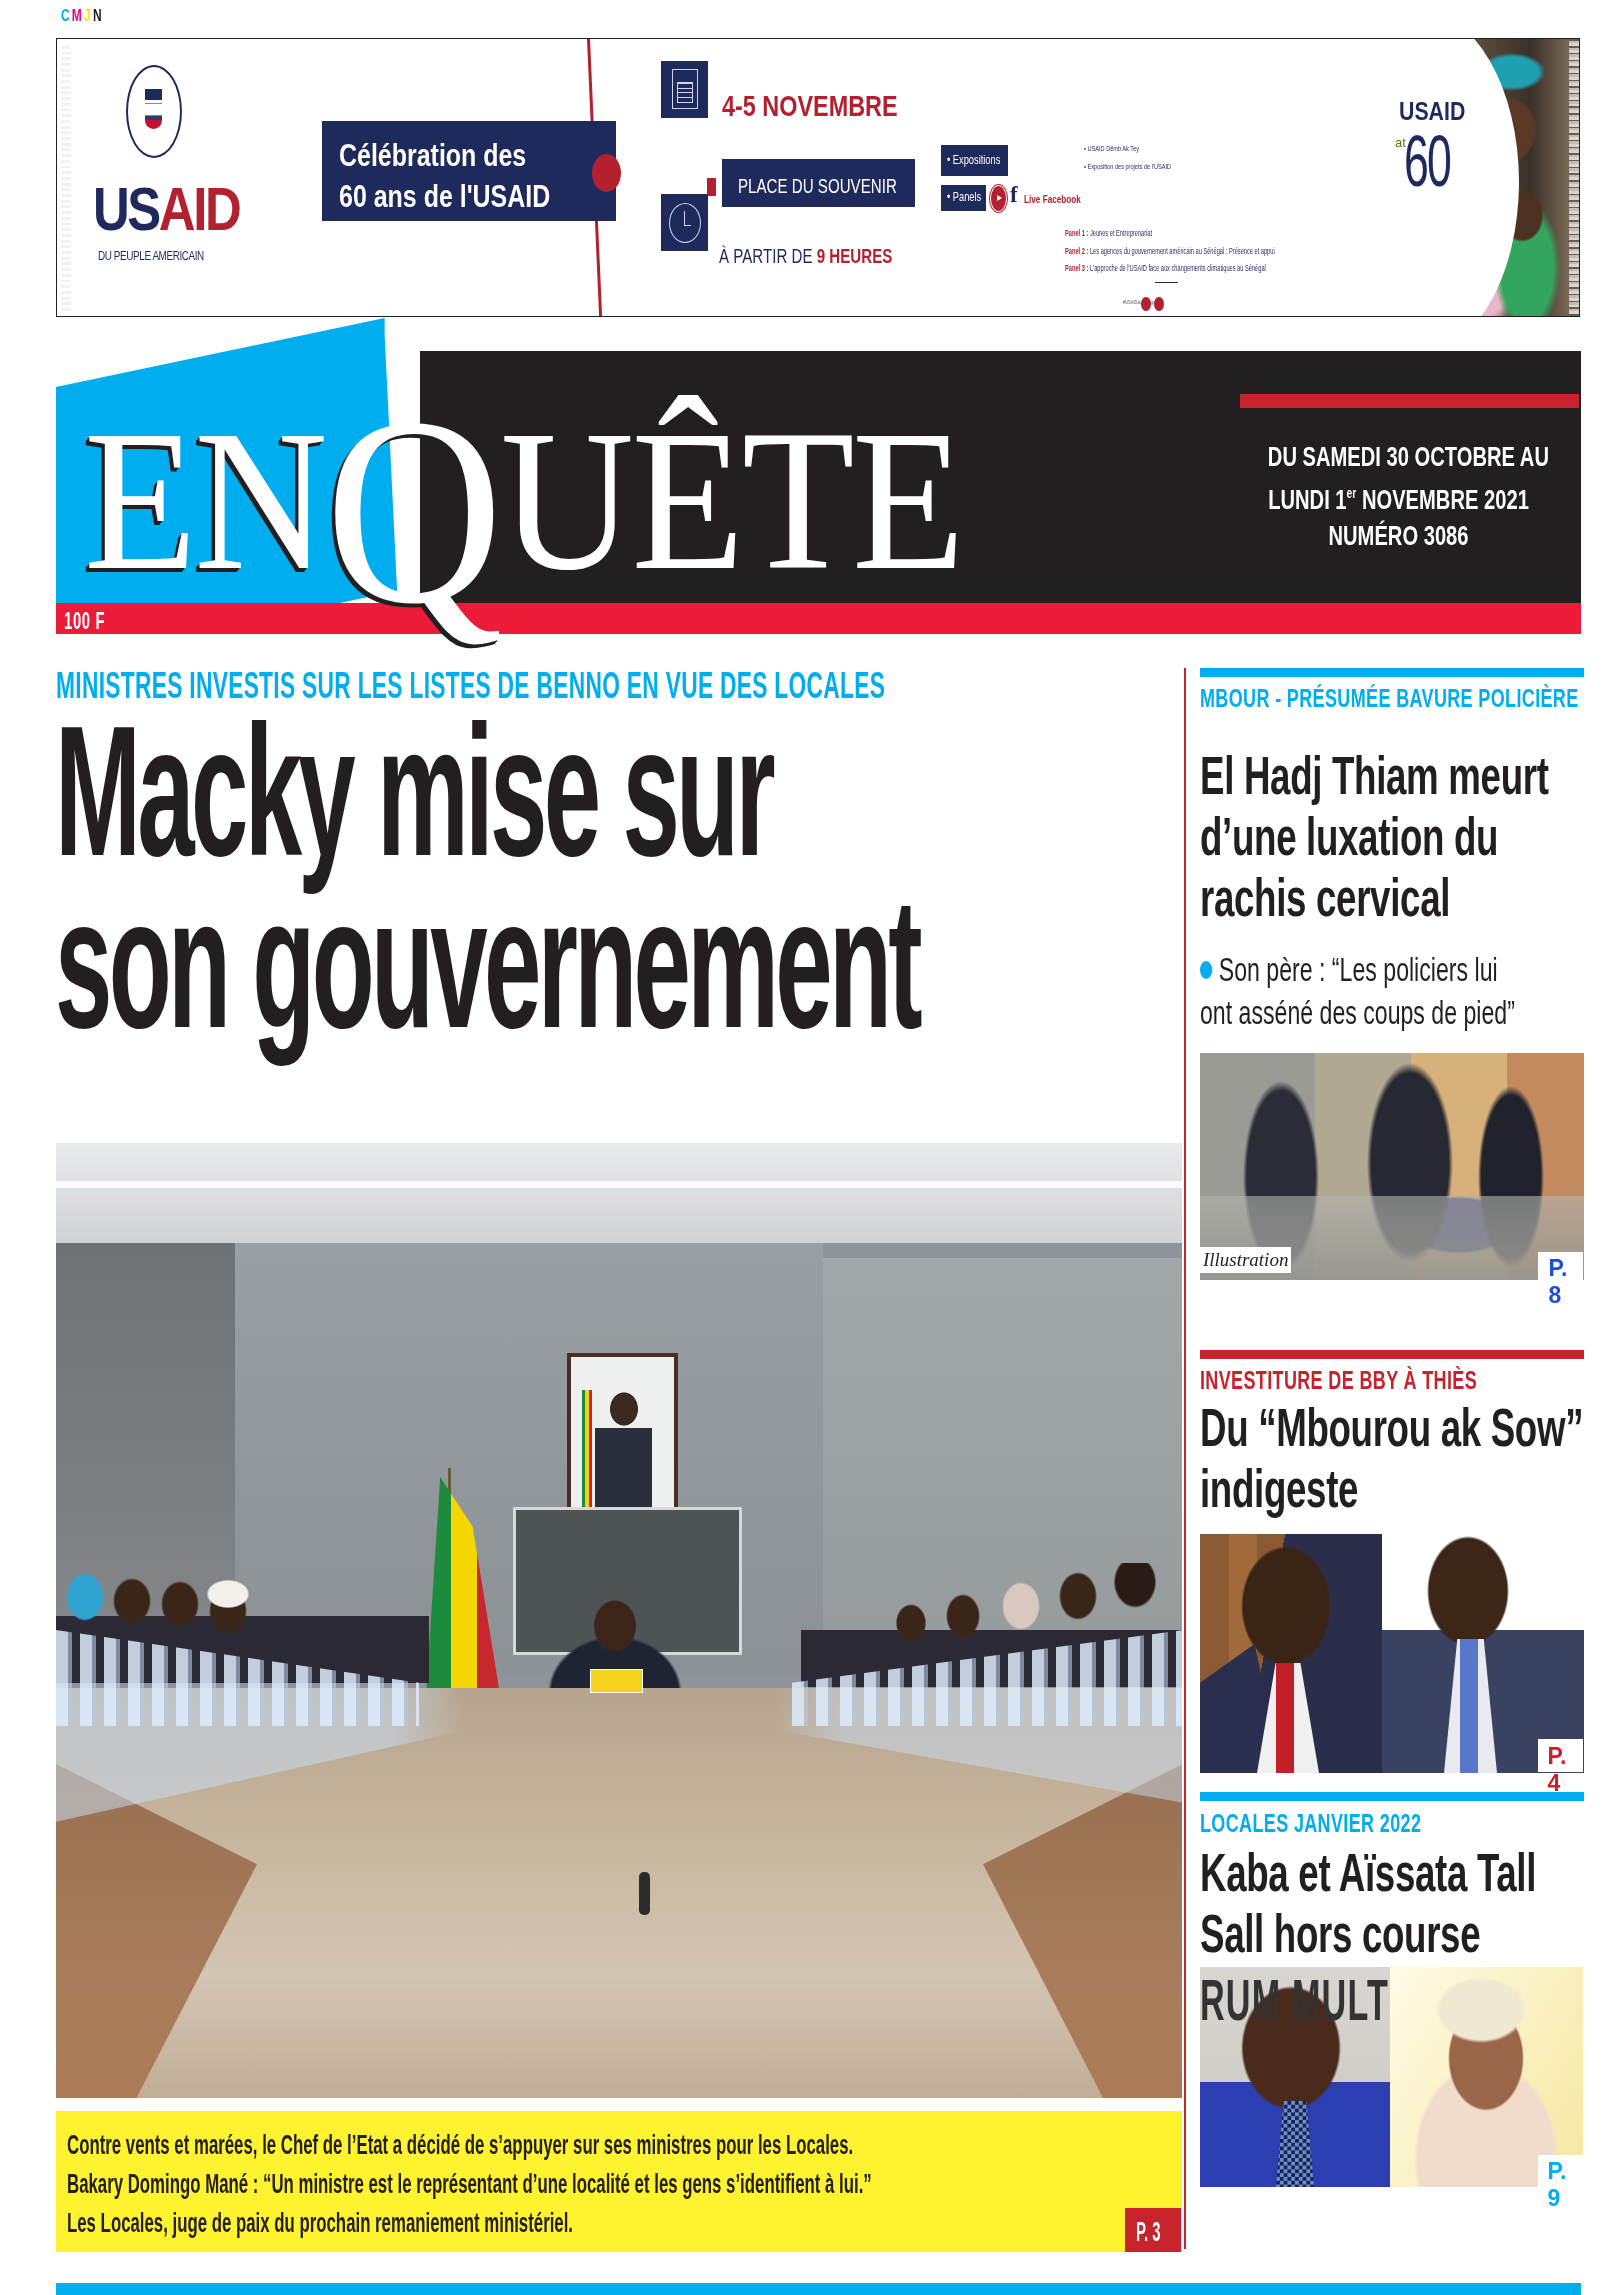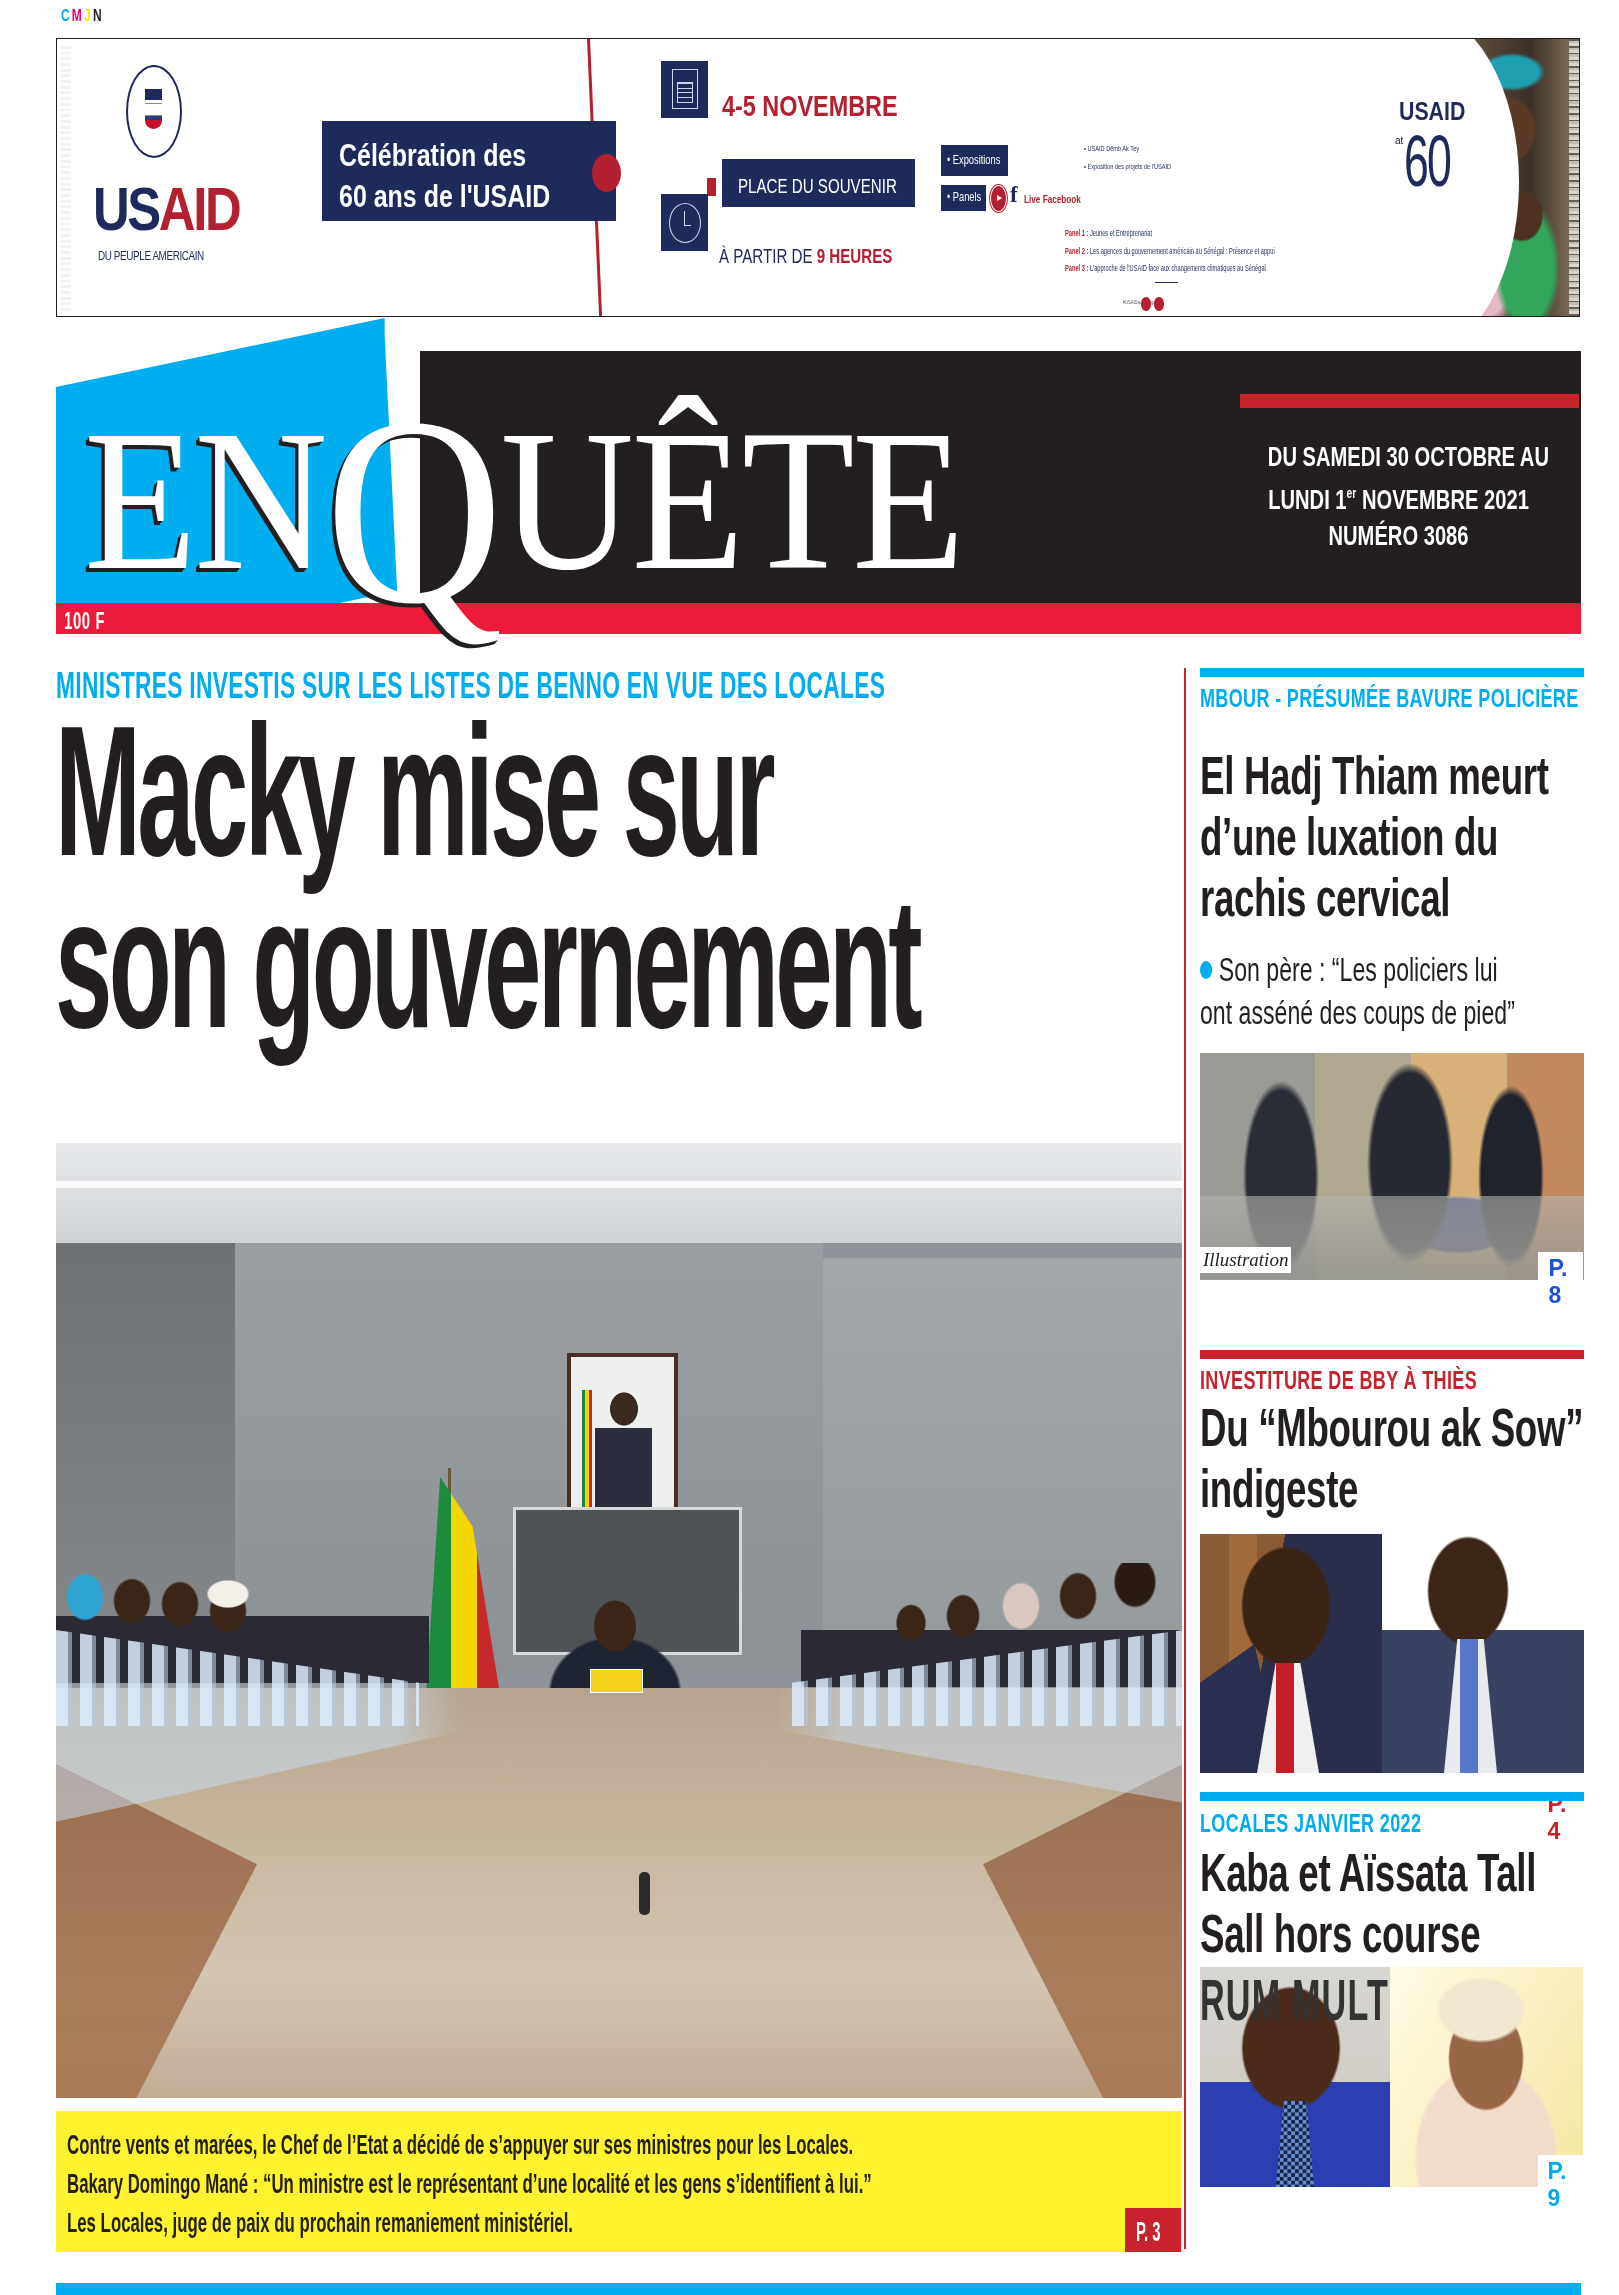--- a/index.html
+++ b/index.html
@@ -57,21 +57,21 @@
   .fb-icon { left: 953px; top: 143px; color: #1f2a5c; font-weight: bold; font-size: 23px; font-family: "Liberation Serif", serif; }
   .live-fb { left: 967px; top: 154px; color: #b3202f; font-weight: bold; font-size: 10.5px; transform: scaleX(0.78); transform-origin: left top; white-space: nowrap; }
   .panels-list { left: 1008px; top: 186px; font-size: 8.6px; line-height: 17.7px; color: #1f2a5c; transform: scaleX(0.66); transform-origin: left top; white-space: nowrap; }
   .panels-list b { color: #b3202f; }
   .hashtag-line { left: 1098px; top: 243px; width: 23px; height: 1.4px; background: #1f2a5c; }
   .hashtag { left: 1066px; top: 260px; font-size: 5.7px; color: #555; transform: scaleX(0.7); transform-origin: left top; white-space: nowrap; }
   .soc-dot { width: 9.6px; height: 14.3px; border-radius: 50%; background: #b3202f; top: 258px; }
   .soc-1 { left: 1084px; } .soc-2 { left: 1097px; }
 
   .usaid60 { left: 1342px; top: 57px; color: #1f2a5c; font-weight: bold; font-size: 26px; transform: scaleX(0.82); transform-origin: left top; }
-  .at60-at { left: 1338px; top: 96px; color: #0f172a; font-size: 10px; }
+  .at60-at { left: 1338px; top: 96px; color: #4d7c0f; font-size: 13px; }
   .at60-num { left: 1347px; top: 81px; color: #1f2a5c; font-size: 72px; font-weight: normal; transform: scaleX(0.62); transform-origin: left top; letter-spacing: -2.9px; }
   .ad-photo { left: 1398px; top: 0; width: 126px; height: 279px; background:
       radial-gradient(ellipse 29px 33px at 53px 91px, #5a3a26 0 90%, transparent 100%),
       radial-gradient(ellipse 33px 19px at 57px 33px, #1fa0b0 0 80%, transparent 100%),
       radial-gradient(ellipse 21.5px 26px at 67px 177px, #4c3020 0 90%, transparent 100%),
       radial-gradient(ellipse 33px 67px at 72px 229px, #33a55c 0 80%, transparent 100%),
       radial-gradient(ellipse 43px 96px at 29px 201px, #e7b8c6 0 80%, transparent 100%),
       linear-gradient(90deg, #6b5a45, #3a3028 60%, #8c7a62); }
   .ad-photo-curve { left: 1261px; top: -29px; width: 201px; height: 344px; border-radius: 50%; background: #fff; }
   .ad-photo-pattern { left: 1512px; top: 0; width: 12px; height: 279px; background: repeating-linear-gradient(0deg, #ddd 0 2.4px, #555 2.4px 3.8px, #fff 3.8px 6.7px); opacity: .7; }
@@ -145,21 +145,21 @@
       radial-gradient(ellipse 45px 60px at 86px 72px, #3a2416 0 95%, transparent 100%),
       linear-gradient(100deg, transparent 0 38%, #2a2e4a 38% 100%),
       repeating-linear-gradient(90deg, #8a5a32 0 29px, #a06a3a 29px 57px); }
   .pt-left-shirt { left: 57px; top: 129px; width: 62px; height: 110px; background: linear-gradient(90deg, #f0f0f0 0 30%, #c41e28 30% 60%, #f0f0f0 60%); clip-path: polygon(30% 0, 70% 0, 100% 100%, 0 100%); }
   .pt-left-suit { left: 0; top: 110px; width: 182px; height: 129px; background: #2a2f4f; clip-path: polygon(0 30%, 30% 0, 45% 100%, 0 100%); }
   .pt-right { left: 182px; top: 0; width: 202px; height: 239px; background:
       radial-gradient(ellipse 41px 55px at 86px 57px, #3b2618 0 95%, transparent 100%),
       linear-gradient(transparent 0 96px, #3a4262 96px),
       #ffffff; }
   .pt-right-shirt { left: 62px; top: 105px; width: 53px; height: 134px; background: linear-gradient(90deg, #e8eaf0 0 30%, #5877c8 30% 65%, #e8eaf0 65%); clip-path: polygon(25% 0, 75% 0, 100% 100%, 0 100%); }
-  .page-4 { left: 1538px; top: 1739px; width: 45px; height: 33px; color: #c8232c; padding: 3.8px 0 0 9.6px; margin-top: 48px; }
+  .page-4 { left: 1538px; top: 1739px; width: 45px; height: 33px; color: #c8232c; padding: 3.8px 0 0 9.6px; }
 
   .photo-locales { left: 1200px; top: 1967px; width: 384px; height: 220px; overflow: hidden; }
   .pl-left { left: 0; top: 0; width: 190px; height: 220px; background:
       radial-gradient(ellipse 50px 62px at 91px 81px, #4a2a1a 0 95%, transparent 100%),
       linear-gradient(transparent 0 115px, #2c3fb0 115px),
       linear-gradient(#d8d6d0, #c9c6c0); }
   .pl-left-text { left: 0; top: 0; color: #333; font-weight: bold; font-size: 57px; letter-spacing: 1.9px; transform: scaleX(0.6); transform-origin: left top; }
   .pl-left-tie { left: 76px; top: 134px; width: 38px; height: 86px; background: repeating-conic-gradient(#17254a 0 25%, #6c8cd0 0 50%) 0 0 / 7.6px 7.6px; clip-path: polygon(20% 0, 80% 0, 100% 100%, 0 100%); }
   .pl-right { left: 190px; top: 0; width: 193px; height: 220px; background:
       radial-gradient(ellipse 45px 33px at 91px 43px, #f0e8d0 0 90%, transparent 100%),

